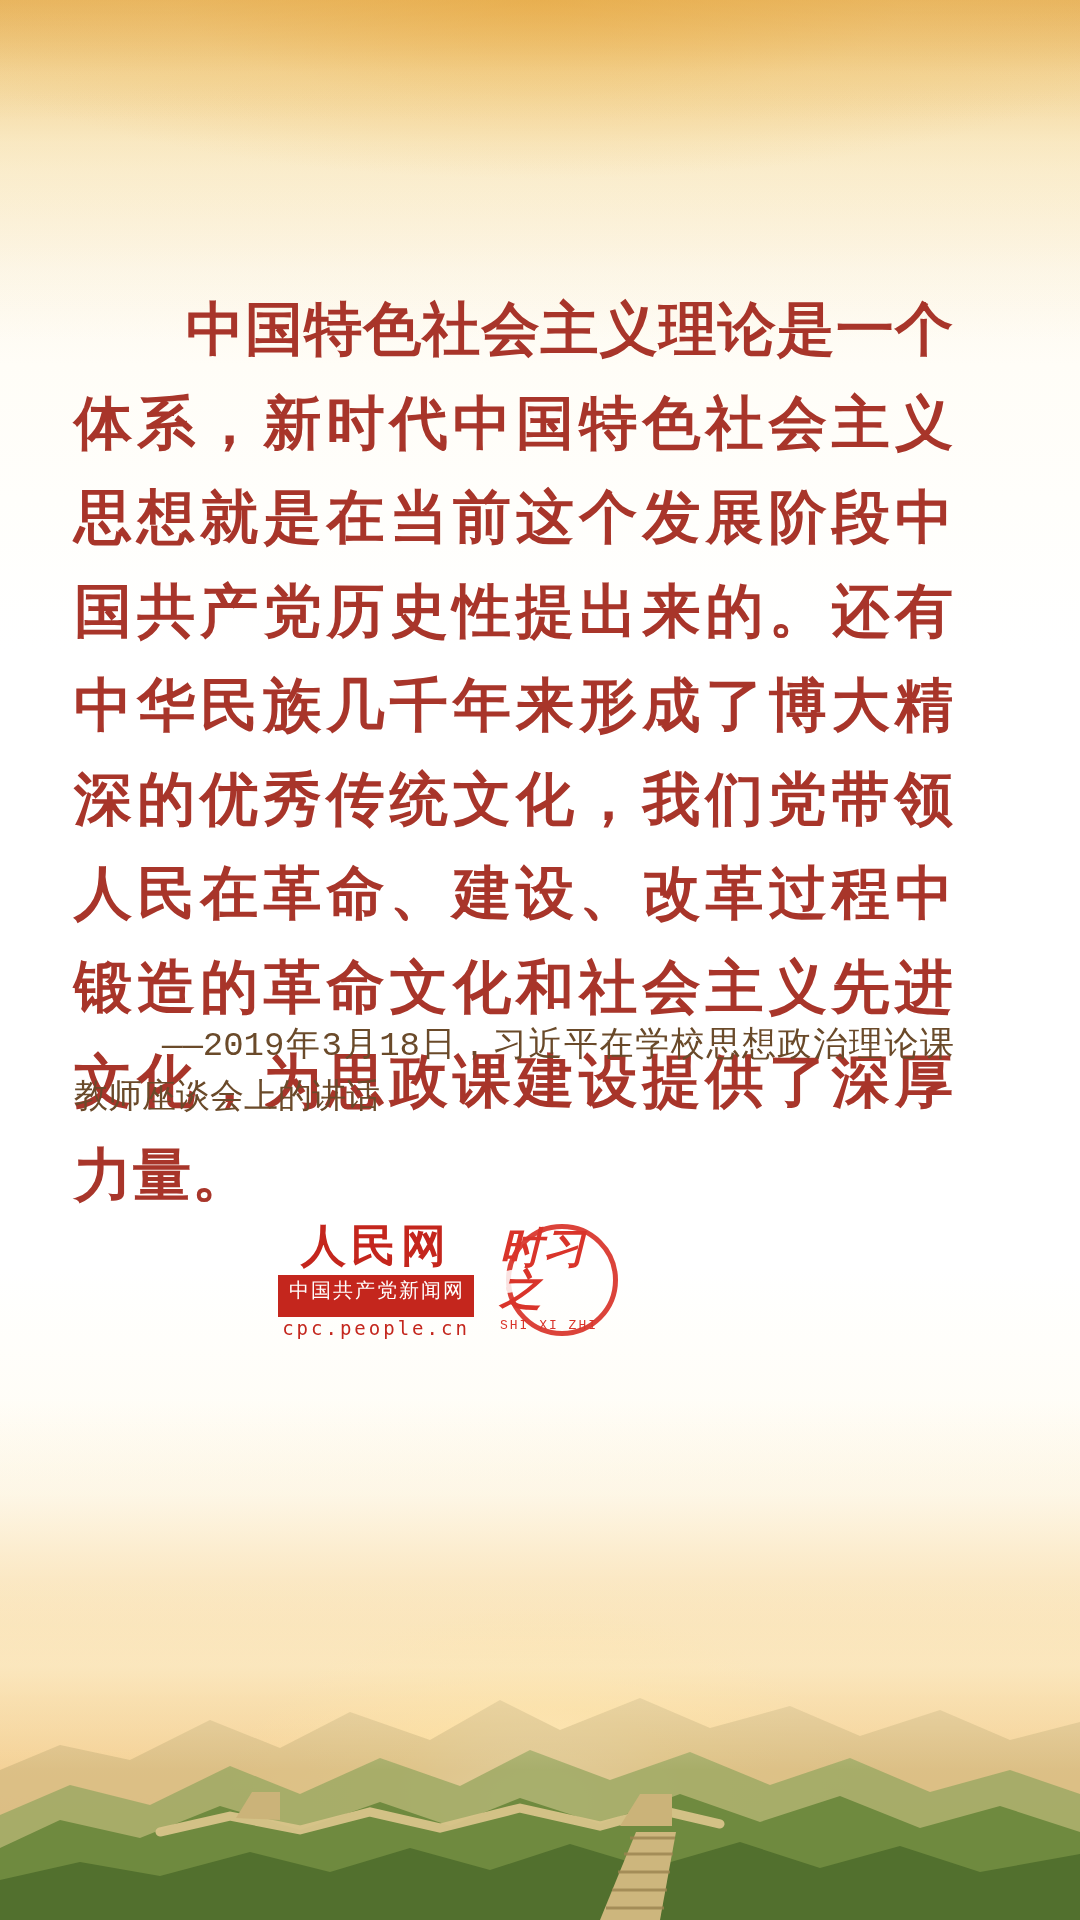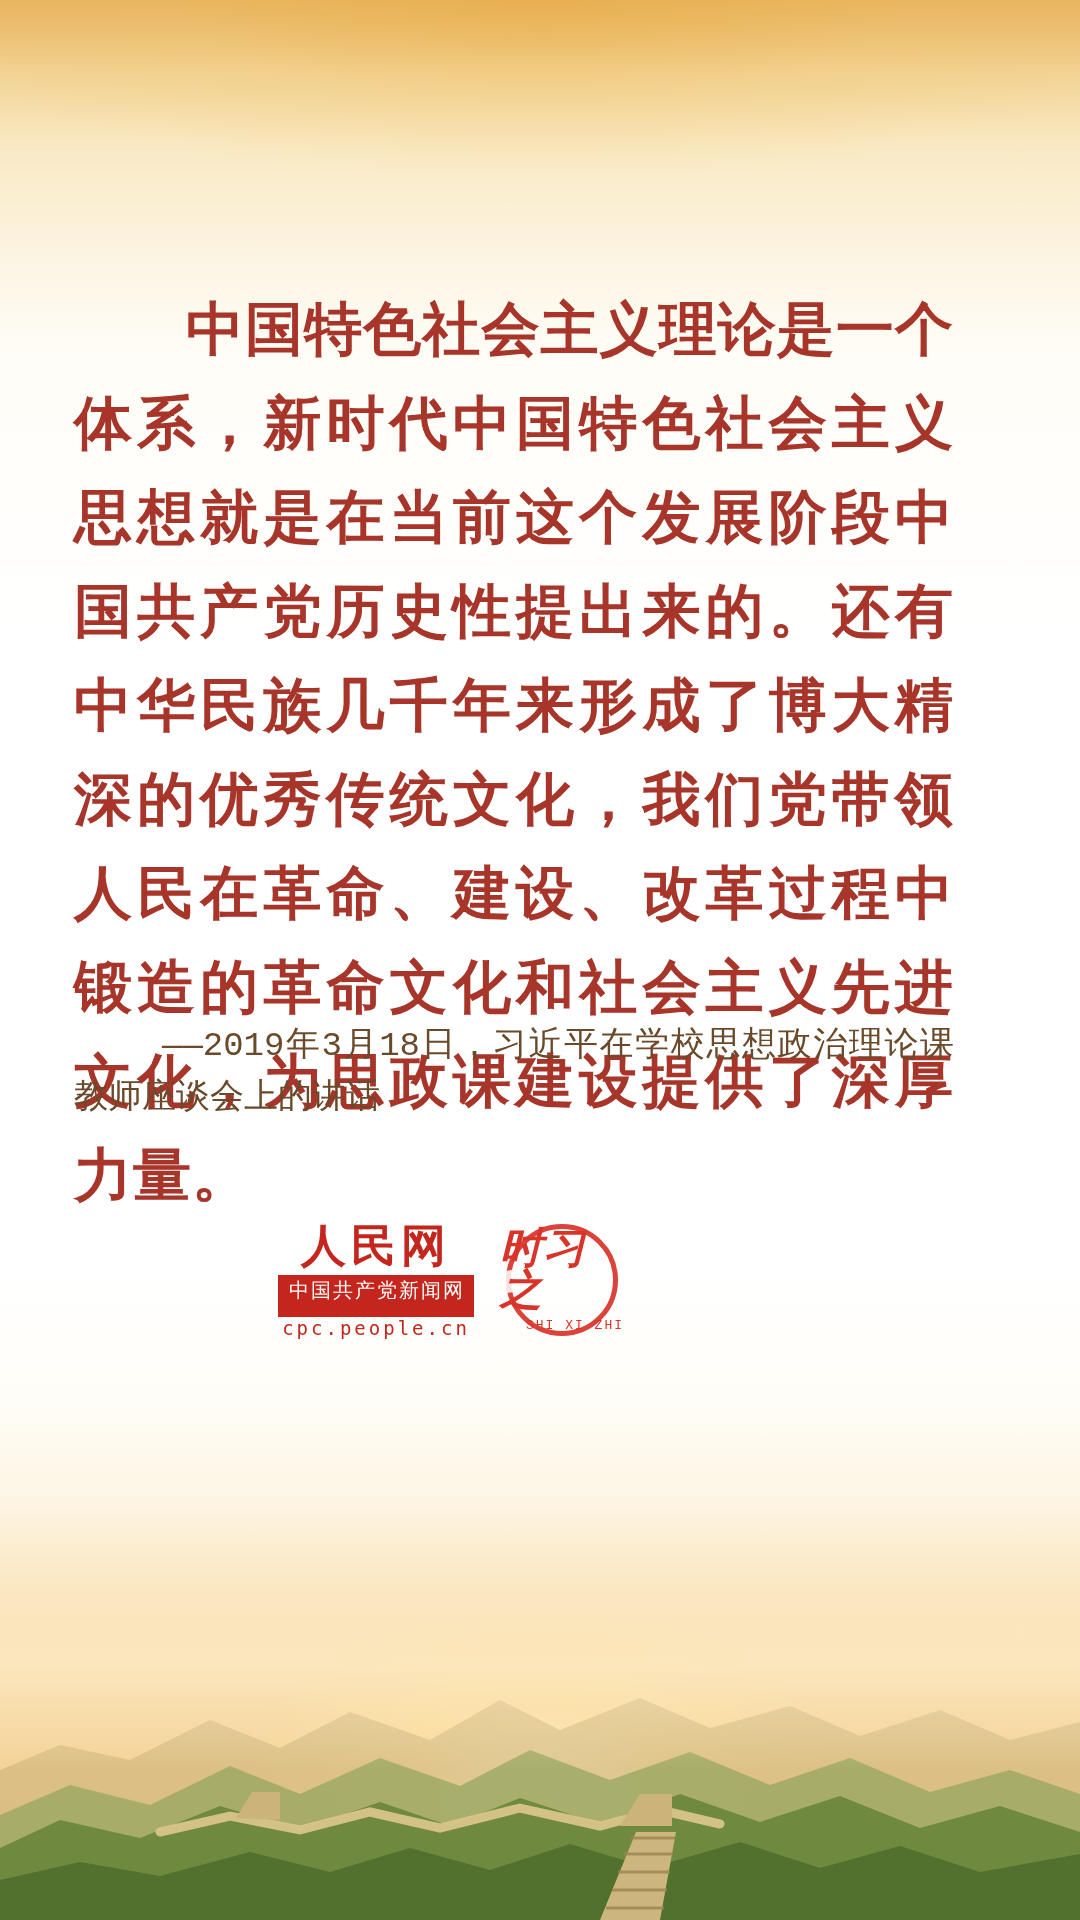--- a/index.html
+++ b/index.html
@@ -130,21 +130,21 @@
     letter-spacing: 3px;
     color: #c4261d;
   }
 
   .seal {
     position: relative;
     width: 124px;
     height: 124px;
     display: flex;
     flex-direction: column;
-    align-items: flex-end;
+    align-items: flex-start;
     justify-content: center;
   }
   .seal .ring {
     position: absolute;
     inset: 6px;
     border: 5px solid #d9342a;
     border-radius: 50%;
     opacity: 0.92;
   }
   .seal .ring::after {

